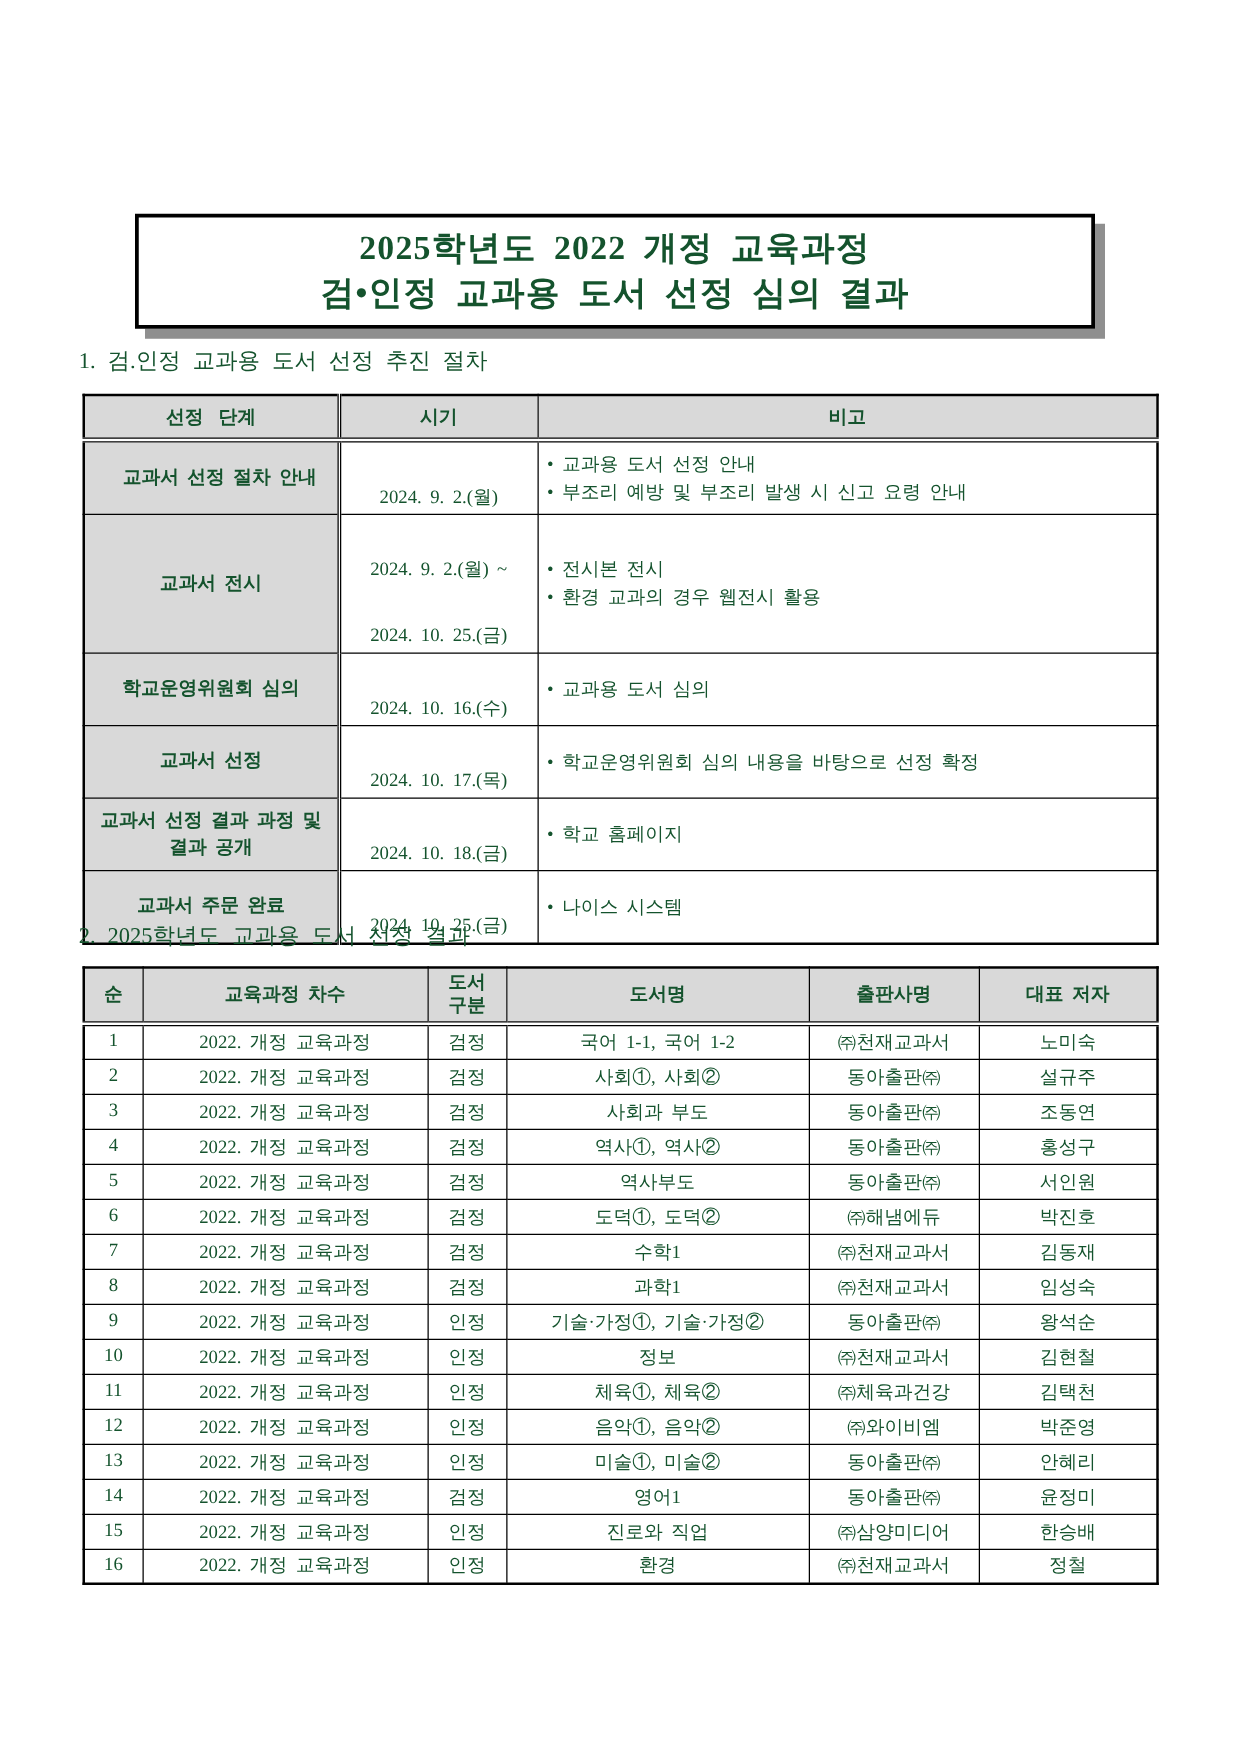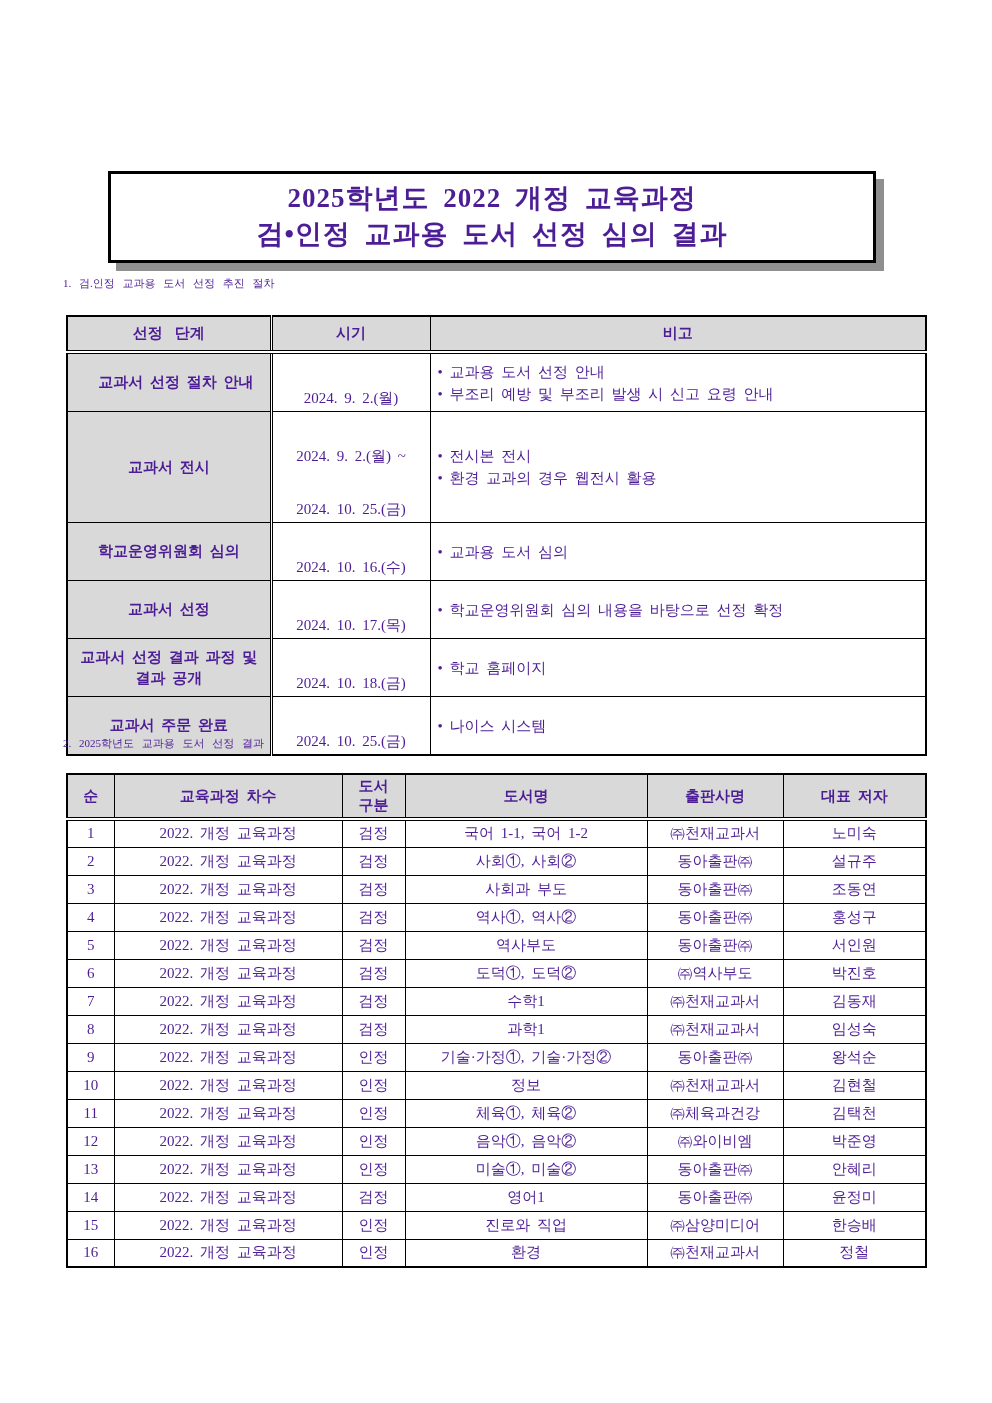--- a/index.html
+++ b/index.html
@@ -2,21 +2,21 @@
 <html><head>
 <meta charset="utf-8">
 <style>
   html, body { margin: 0; padding: 0; background: #ffffff; }
   .page {
     position: relative;
     width: 992px;
     height: 1403px;
     background: #ffffff;
     font-family: "Liberation Serif", "DejaVu Serif", serif;
-    color: #4c1d95;
+    color: #14532d;
     overflow: hidden;
   }
 
   
   .title-box {
     position: absolute;
     left: 108px;
     top: 171px;
     width: 768px;
     box-sizing: border-box;
@@ -32,21 +32,21 @@
     line-height: 36px;
     letter-spacing: 1px;
     word-spacing: 6px;
     white-space: nowrap;
   }
 
   
   .section-heading {
     position: absolute;
     left: 63px;
-    font-size: 11px;
+    font-size: 18px;
     word-spacing: 5px;
     white-space: nowrap;
   }
   #s1-heading { top: 276px; }
   #s2-heading { top: 736px; text-align: right; }
 
   
   table {
     border-collapse: collapse;
     table-layout: fixed;
@@ -258,21 +258,21 @@
           <td>검정</td>
           <td>역사부도</td>
           <td>동아출판㈜</td>
           <td>서인원</td>
         </tr>
         <tr>
           <td>6</td>
           <td>2022. 개정 교육과정</td>
           <td>검정</td>
           <td>도덕①, 도덕②</td>
-          <td>㈜역사부도</td>
+          <td>㈜해냄에듀</td>
           <td>박진호</td>
         </tr>
         <tr>
           <td>7</td>
           <td>2022. 개정 교육과정</td>
           <td>검정</td>
           <td>수학1</td>
           <td>㈜천재교과서</td>
           <td>김동재</td>
         </tr>

